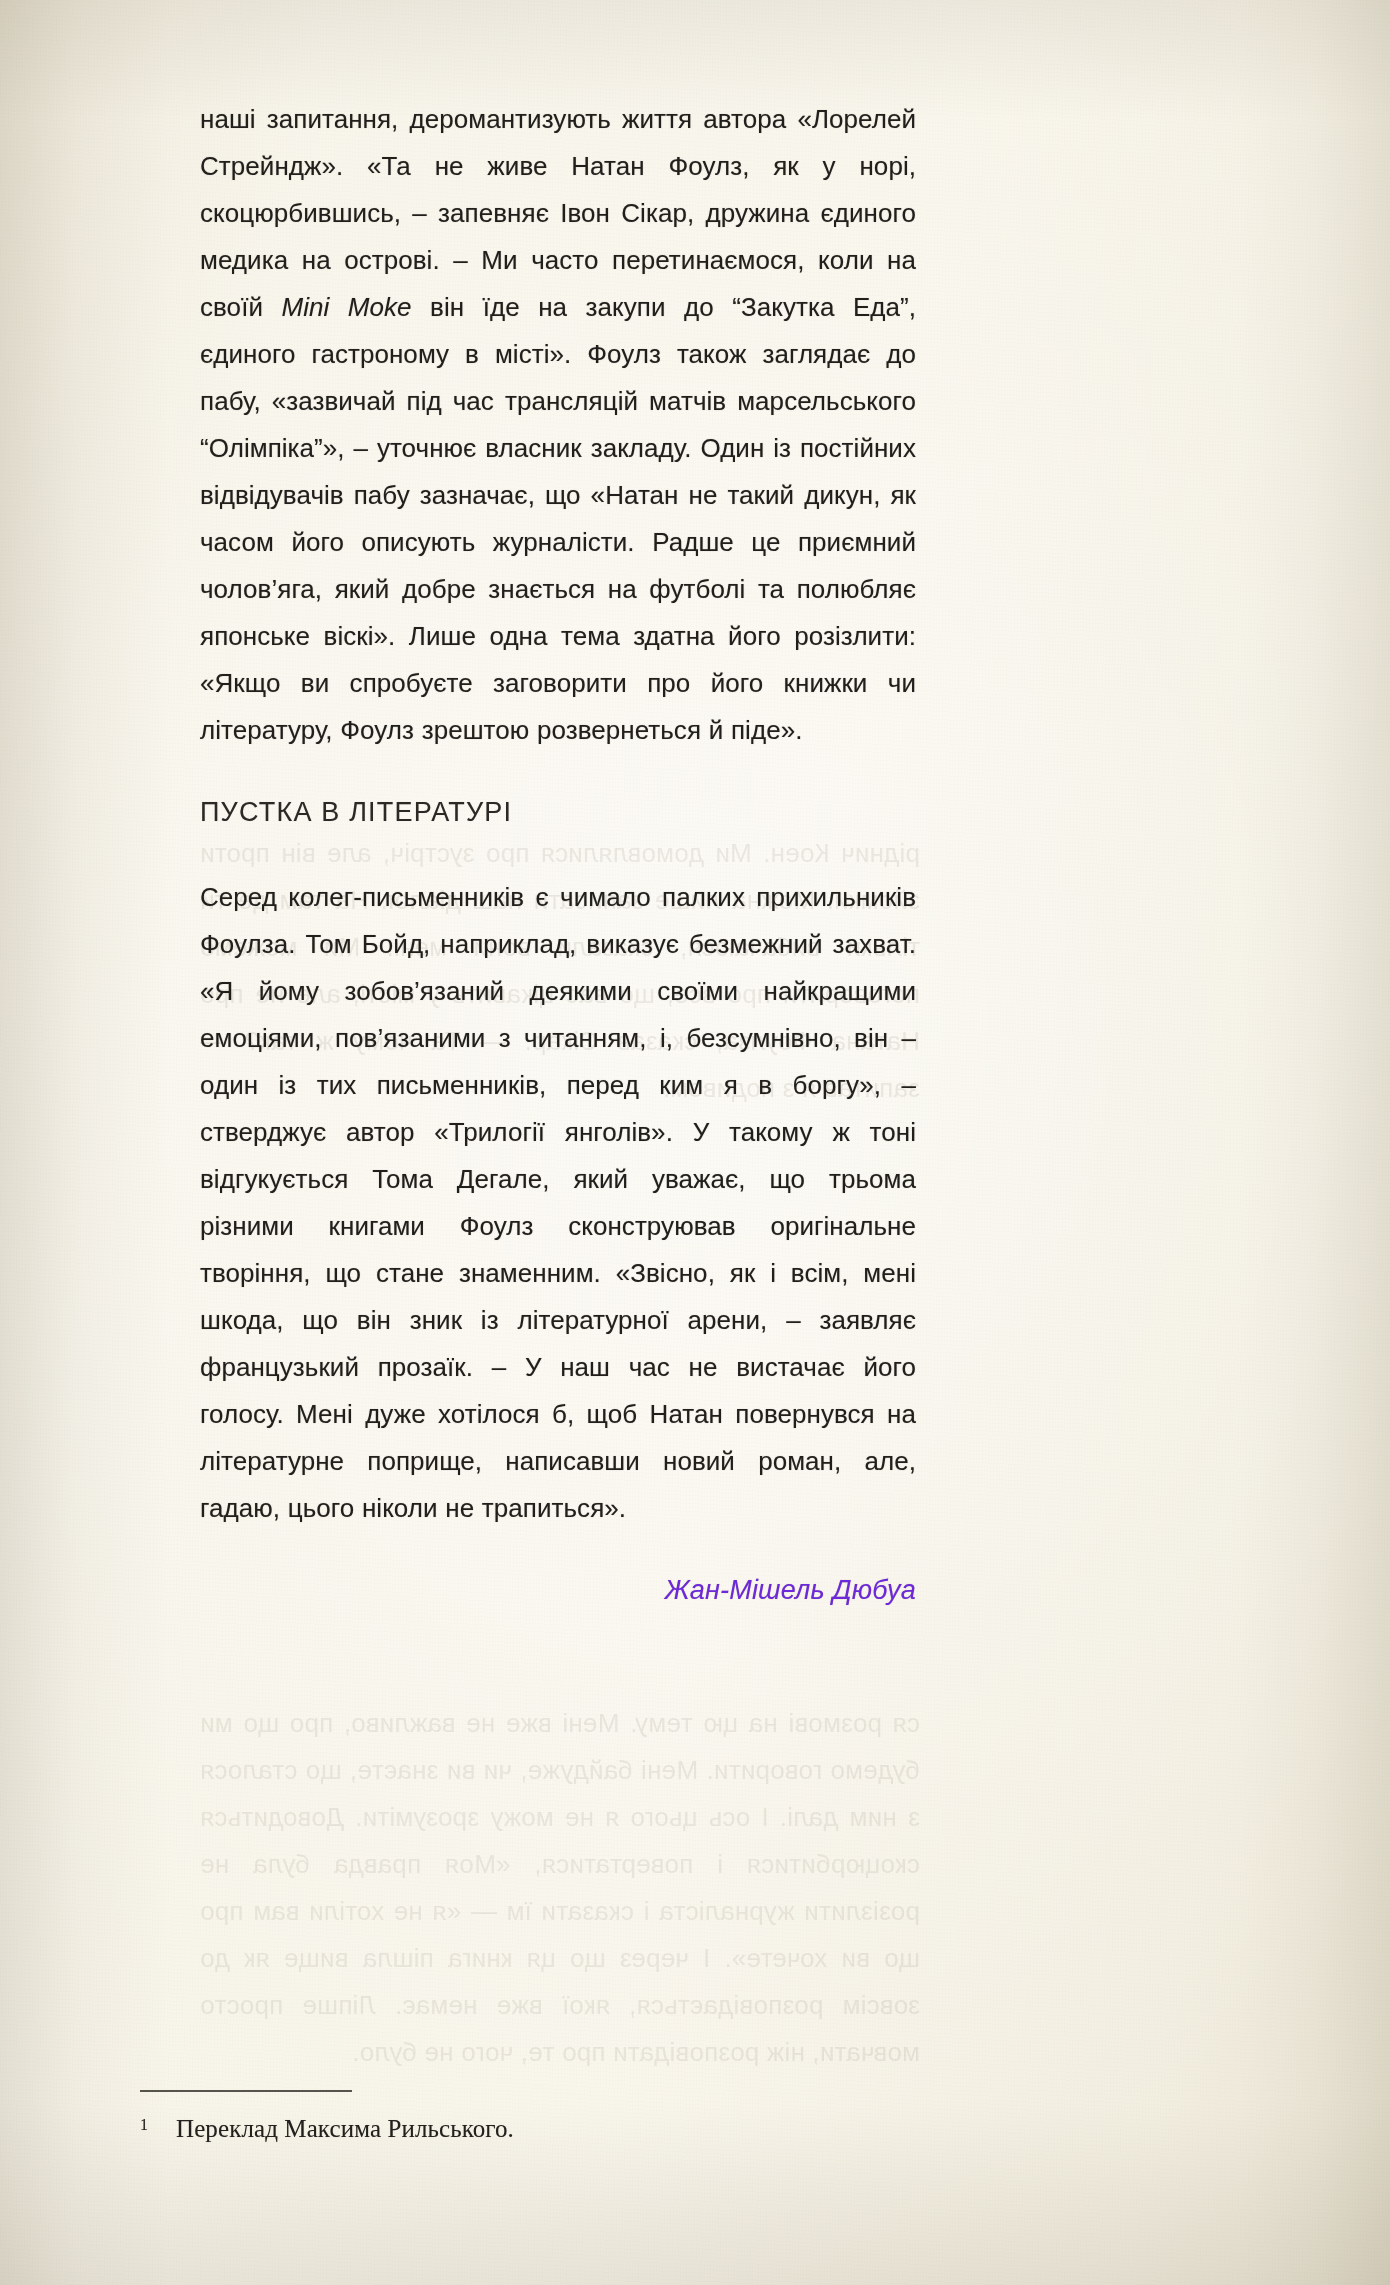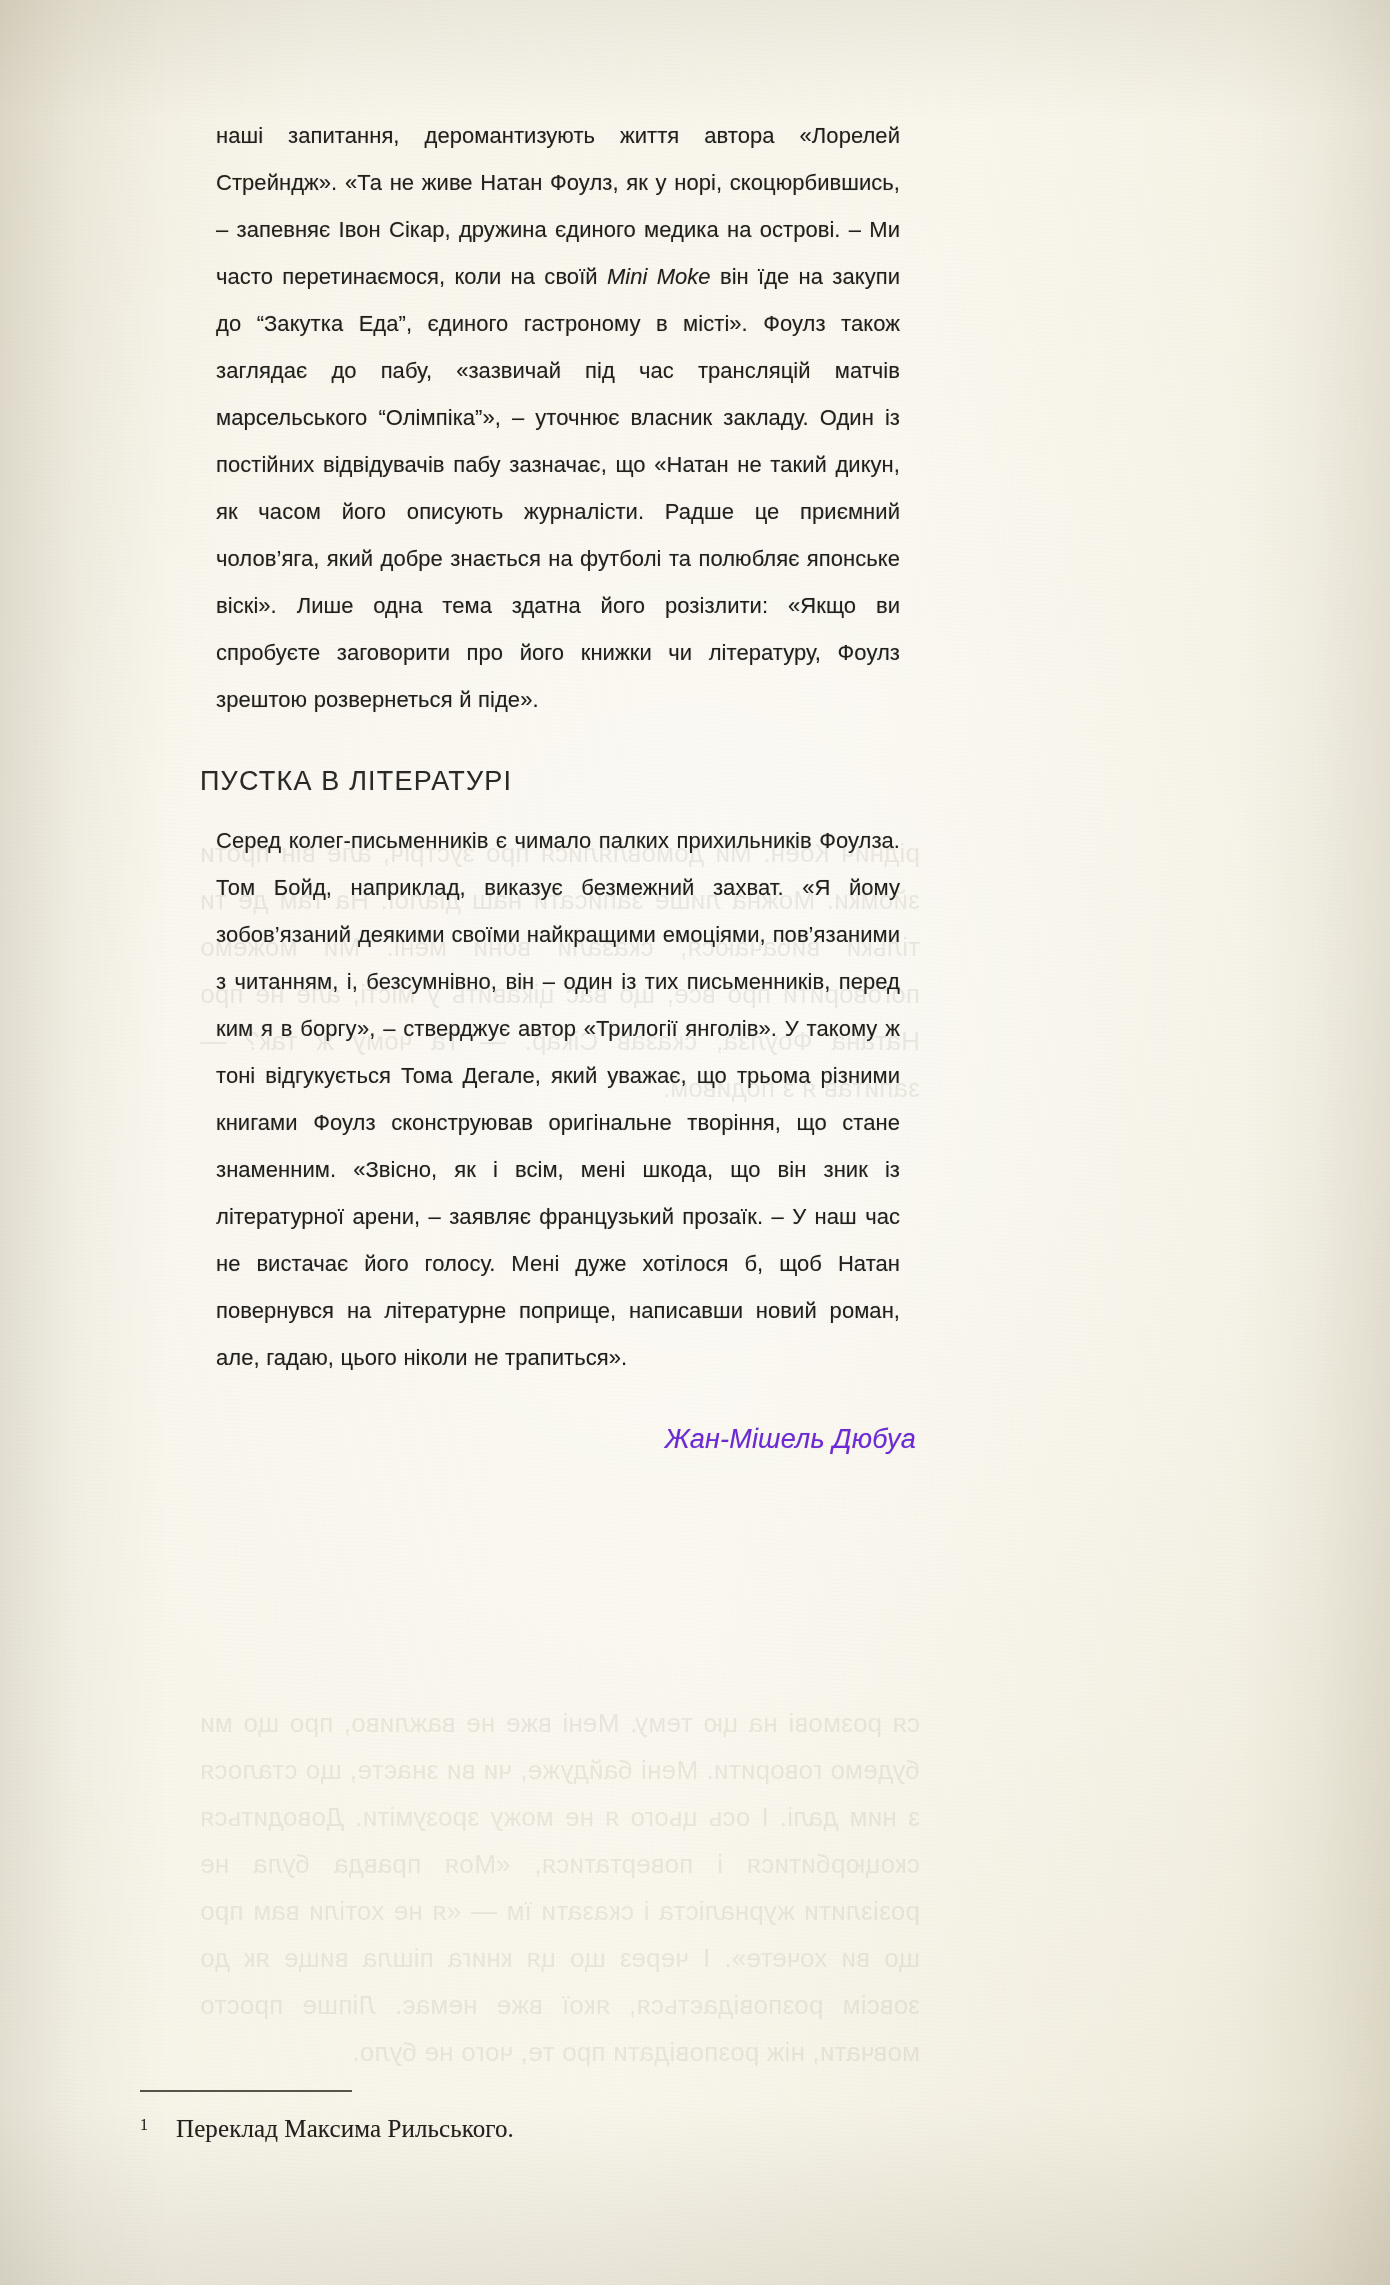--- a/index.html
+++ b/index.html
@@ -70,35 +70,35 @@
   #bleed-block-b { left: 200px; top: 1700px; width: 720px; }
 
   
   .page-body {
     position: absolute;
     left: 200px;
     top: 96px;
     width: 716px;
   }
   p.para {
-    margin: 16px;
-    font-size: 22px;
+    margin: 0;
+    font-size: 26px;
     line-height: 47px;
     color: #211f1c;
     text-align: justify;
     text-justify: inter-word;
     letter-spacing: 0.05px;
     word-spacing: 0.4px;
     text-shadow: 0 0 1.1px rgba(40,36,28,0.30);
   }
   p.para + p.para { margin-top: 0; }
   .para i { font-style: italic; }
 
   .section-heading {
-    margin: 38px 0 8px 0;
+    margin: 38px 0 42px 0;
     font-size: 27px;
     line-height: 40px;
     color: #2b2926;
     letter-spacing: 1.2px;
     font-weight: 400;
     text-shadow: 0 0 0.9px rgba(40,36,28,0.22);
   }
 
   .gap-before { margin-top: 0px; }
 

